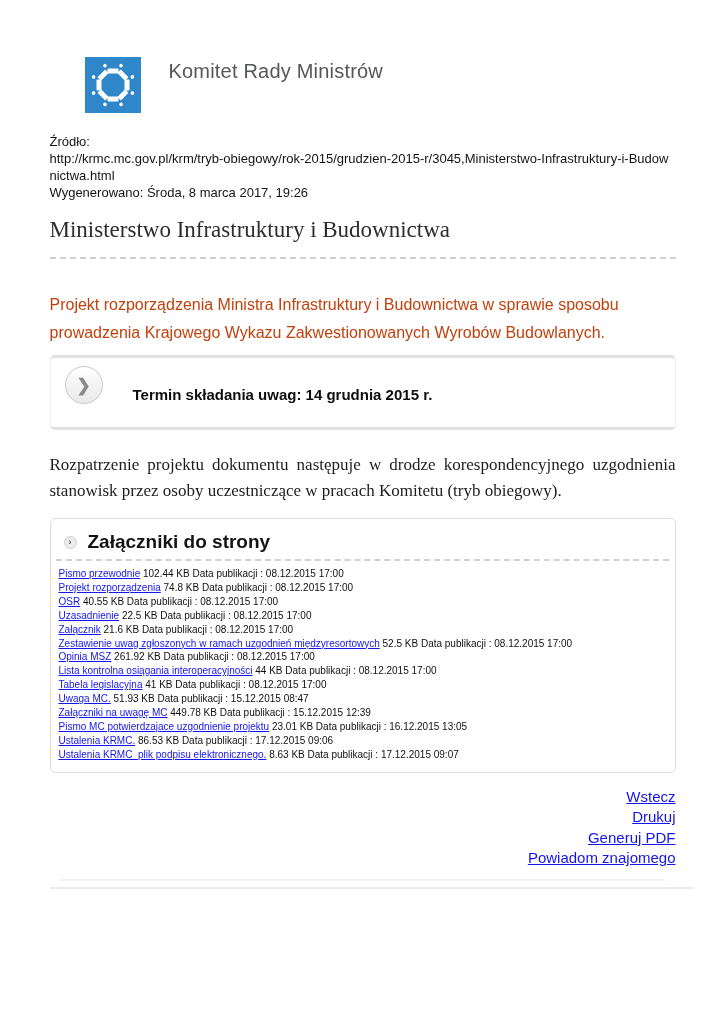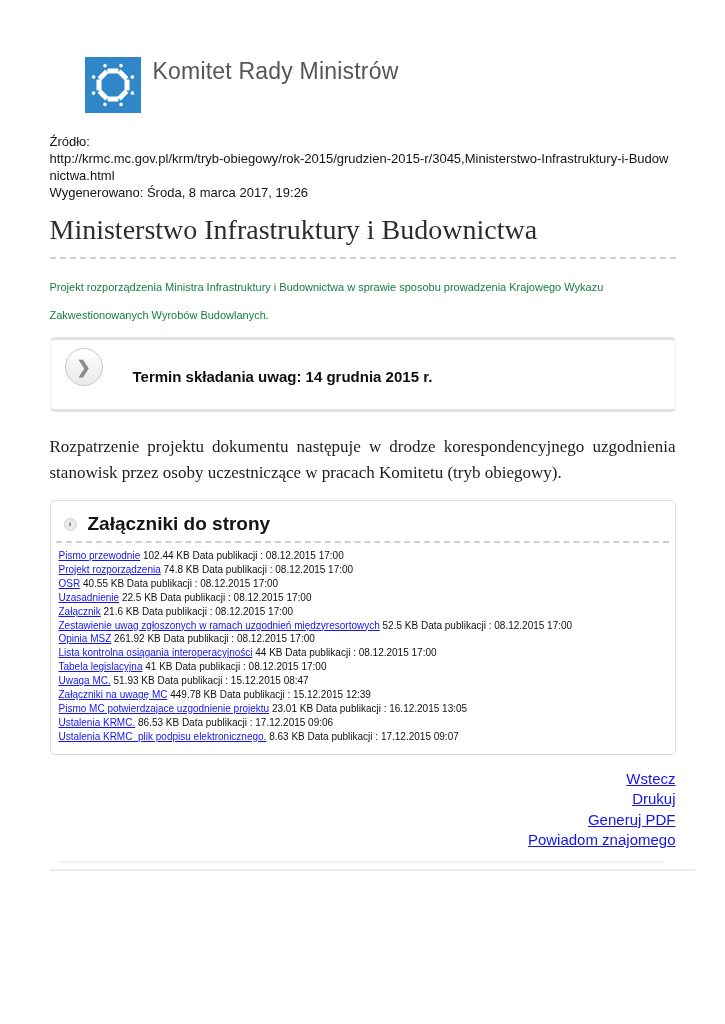--- a/index.html
+++ b/index.html
@@ -13,36 +13,36 @@
   body{
     width:725px;height:1024px;margin:0 auto;position:relative;
     font-family:"Liberation Sans", sans-serif;color:#1c1c1c;overflow:hidden;
   }
   .content{width:626px;margin:0 auto;padding:0;position:relative;left:0px;}
 
   
   .brand{display:flex;align-items:flex-start;margin:57px 0 0 35px;}
   .brand .logo{width:56px;height:56px;background:var(--logo-blue);flex:0 0 56px;}
   .brand .brand-text{
-    margin-left:12px;font-size:23px;line-height:29px;color:var(--header-gray);
+    margin-left:28px;font-size:20px;line-height:29px;color:var(--header-gray);
     font-weight:400;letter-spacing:.2px;padding-top:0px;
   }
 
   
   .source{margin:20px 0 0 0;font-size:13px;line-height:17px;color:#141414;}
   .source .url{word-break:break-all;}
 
   
   h1.page-title{
     margin-top:12px;font-family:"Liberation Serif", serif;font-weight:500;
-    font-size:28px;line-height:34px;color:#2d2d2d;
+    font-size:23px;line-height:34px;color:#2d2d2d;
   }
   .dashed-rule{border:none;border-top:2px dashed #cfcfcf;margin:10px 0 0 0;}
 
-  .intro{margin-top:14px;font-size:11px;line-height:28px;color:#15803d;}
+  .intro{margin-top:32px;font-size:16px;line-height:28px;color:#c2410c;}
 
   
   .deadline-box{
     margin-top:8px;background:#fff;border:1px solid #f0f0f0;
     border-top:3px solid #e2e2e2;border-bottom:3px solid #e2e2e2;
     border-radius:5px;min-height:75px;display:flex;align-items:flex-start;
     padding:8px 14px 18px 14px;
   }
   .chevron-circle{
     width:38px;height:38px;border-radius:50%;

